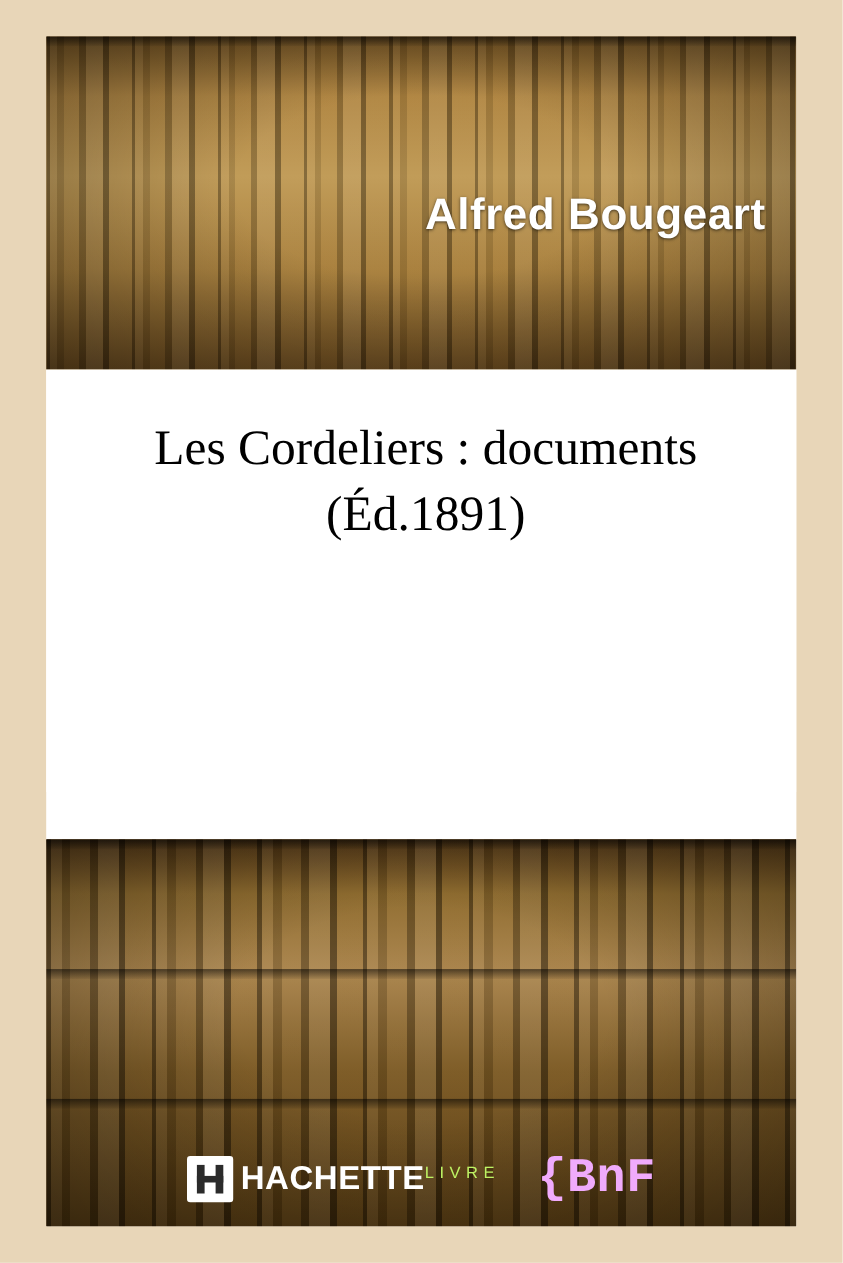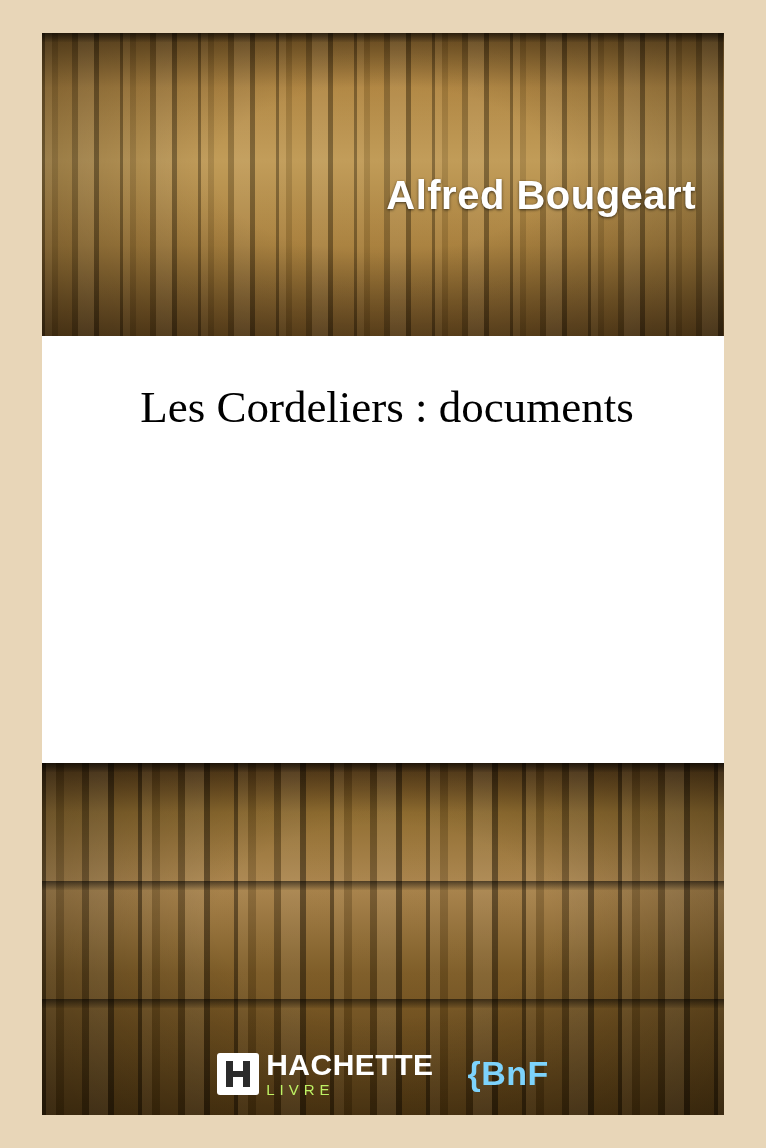--- a/index.html
+++ b/index.html
@@ -163,61 +163,62 @@
   }
   .hachette-mark::before {
     left: 9px; top: 8px; width: 7px; height: 26px;
     box-shadow: 17px 0 0 0 #2b2b2b;
   }
   .hachette-mark::after {
     left: 9px; top: 18px; width: 24px; height: 6px;
   }
   .hachette-words {
     display: flex;
-    flex-direction: column;
+    flex-direction: row;
     line-height: 1;
   }
   .hachette-name {
     font-family: "Liberation Sans", sans-serif;
     font-weight: bold;
     font-size: 30px;
     color: #ffffff;
     letter-spacing: 0.5px;
   }
   .hachette-sub {
     font-family: "Liberation Sans", sans-serif;
     font-size: 15px;
     color: #bef264;
     letter-spacing: 5px;
     margin-top: 2px;
   }
   .bnf {
-    font-family: Liberation Sans, sans-serif;
+    font-family: Liberation Mono, monospace;
     font-weight: bold;
-    font-size: 34px;
-    color: #7dd3fc;
+    font-size: 44px;
+    color: #f0abfc;
     letter-spacing: 0.5px;
   }
 </style>
 </head>
 <body>
 
 <div class="page">
   <div class="cover">
 
     <div class="band-top">
       <div class="spines"></div>
       <div class="shelf-edge" style="top:0px;"></div>
       <div class="vignette"></div>
       <div class="author">Alfred Bougeart</div>
     </div>
 
     <div class="title-area">
       <div class="title">
         <span style="display: block;">Les Cordeliers : documents</span>
+        <span style="display: block;">(Éd.1891)</span>
       </div>
     </div>
 
     <div class="band-bottom">
       <div class="spines bottom"></div>
       <div class="shelf-edge" style="top:0px;"></div>
       <div class="shelf-edge" style="top:118px;"></div>
       <div class="shelf-edge" style="top:236px;"></div>
       <div class="vignette"></div>
 

